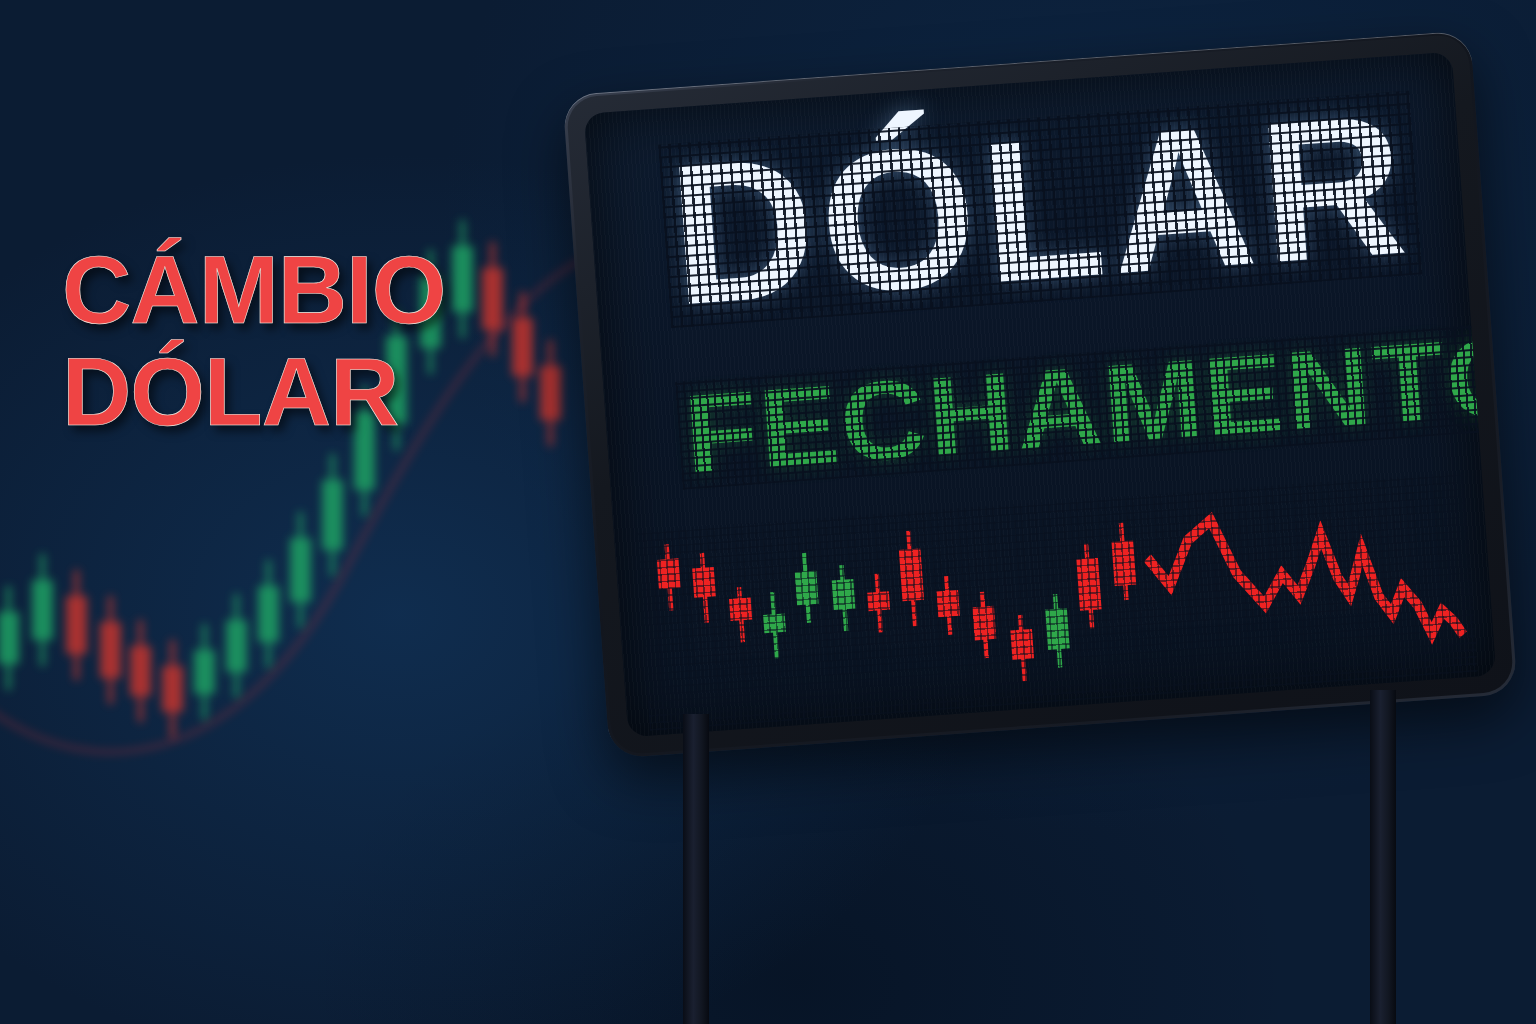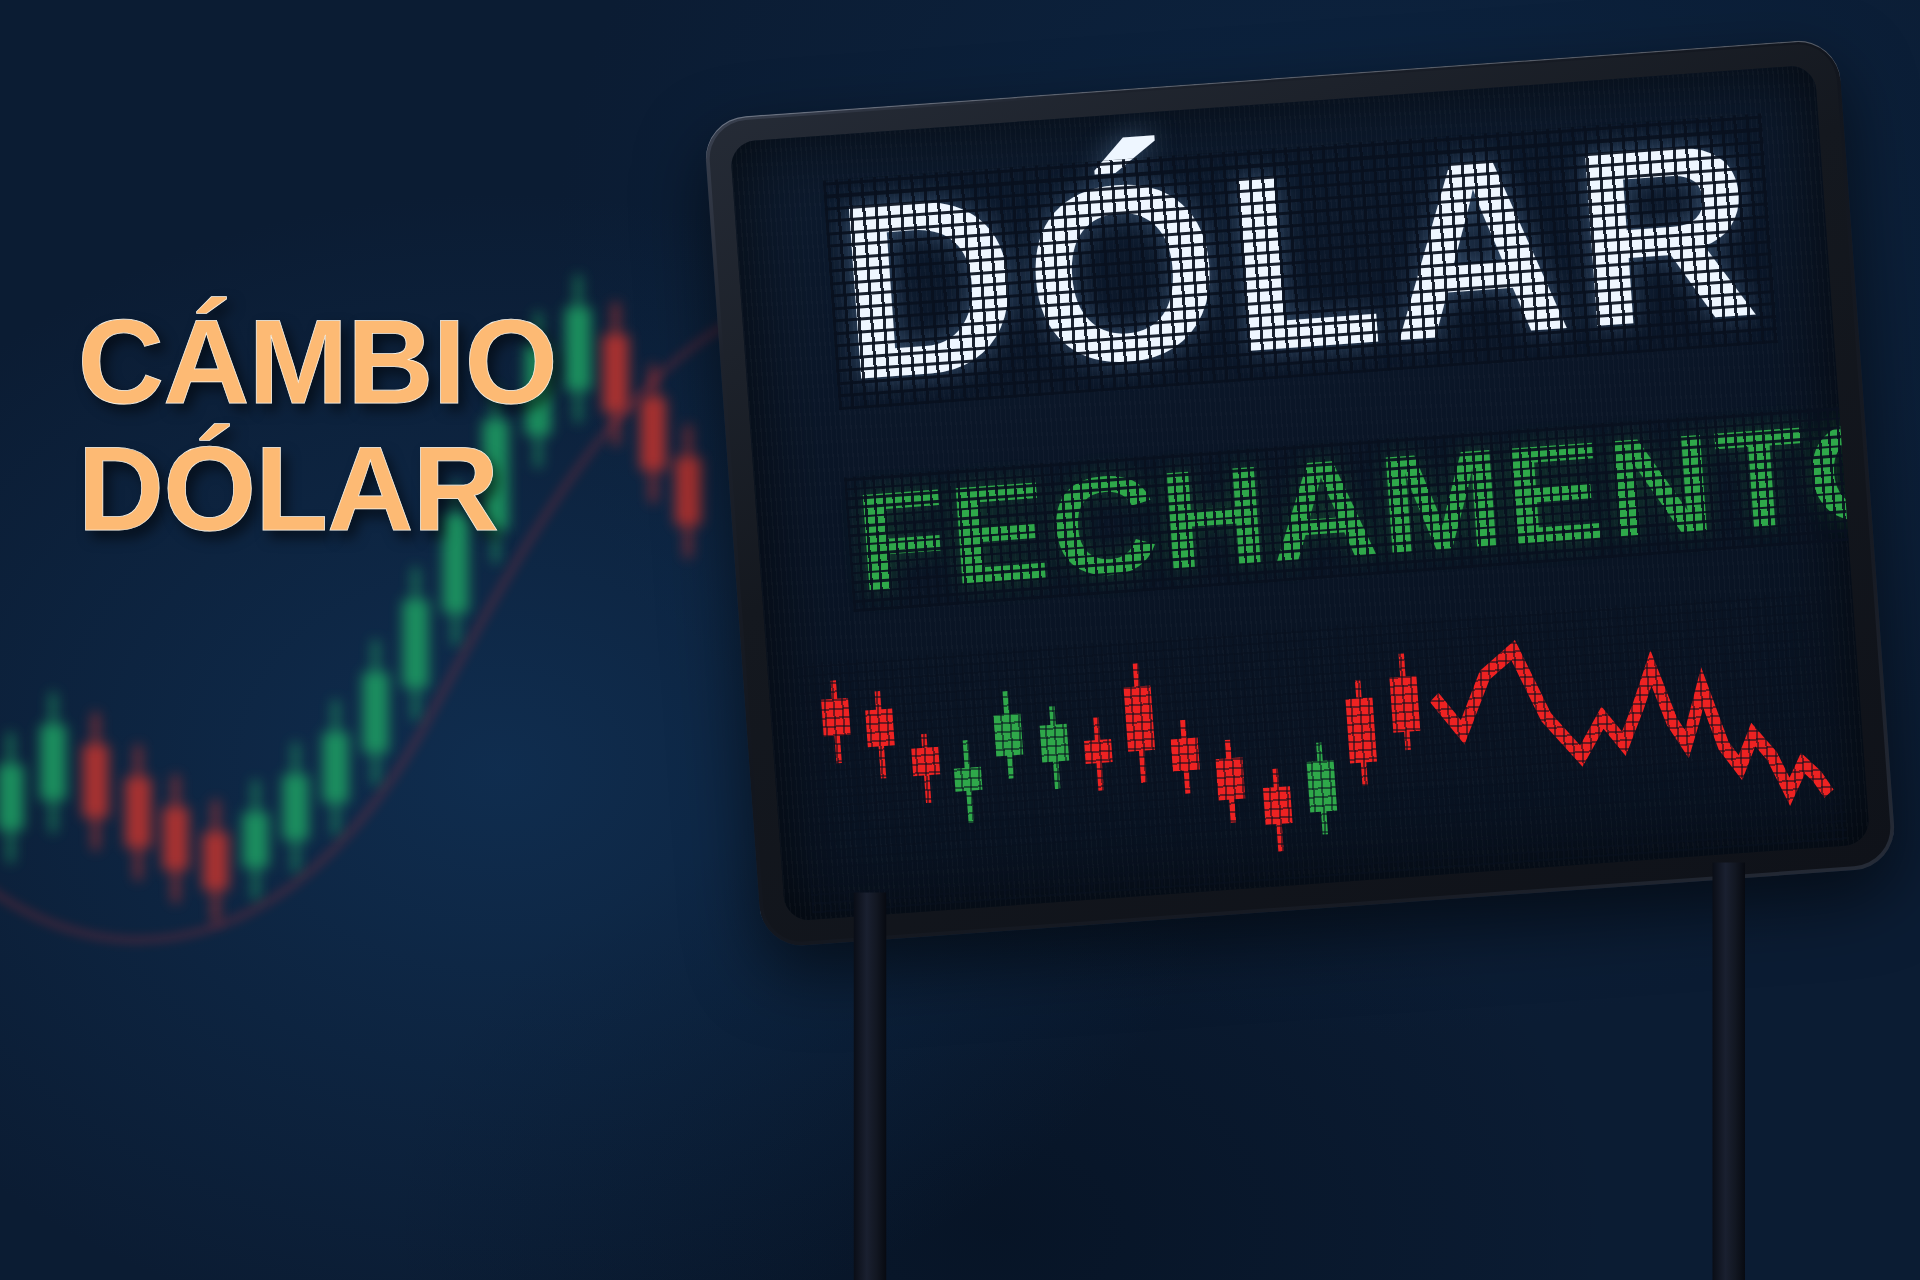--- a/index.html
+++ b/index.html
@@ -52,21 +52,21 @@
     filter: blur(4px);
     opacity: 0.45;
   }
 
   
   .headline {
     position: absolute;
     left: 62px;
     top: 246px;
     width: 520px;
-    color: #fdba74;
+    color: #ef4444;
     font-weight: 700;
     font-size: 96px;
     line-height: 0.92;
     letter-spacing: -1px;
     text-shadow: 5px 6px 10px rgba(0,0,0,0.55);
     -webkit-text-stroke: 0.6px #f8f3e8;
   }
   .headline .l2 { display: block; margin-top: 14px; }
 
   

